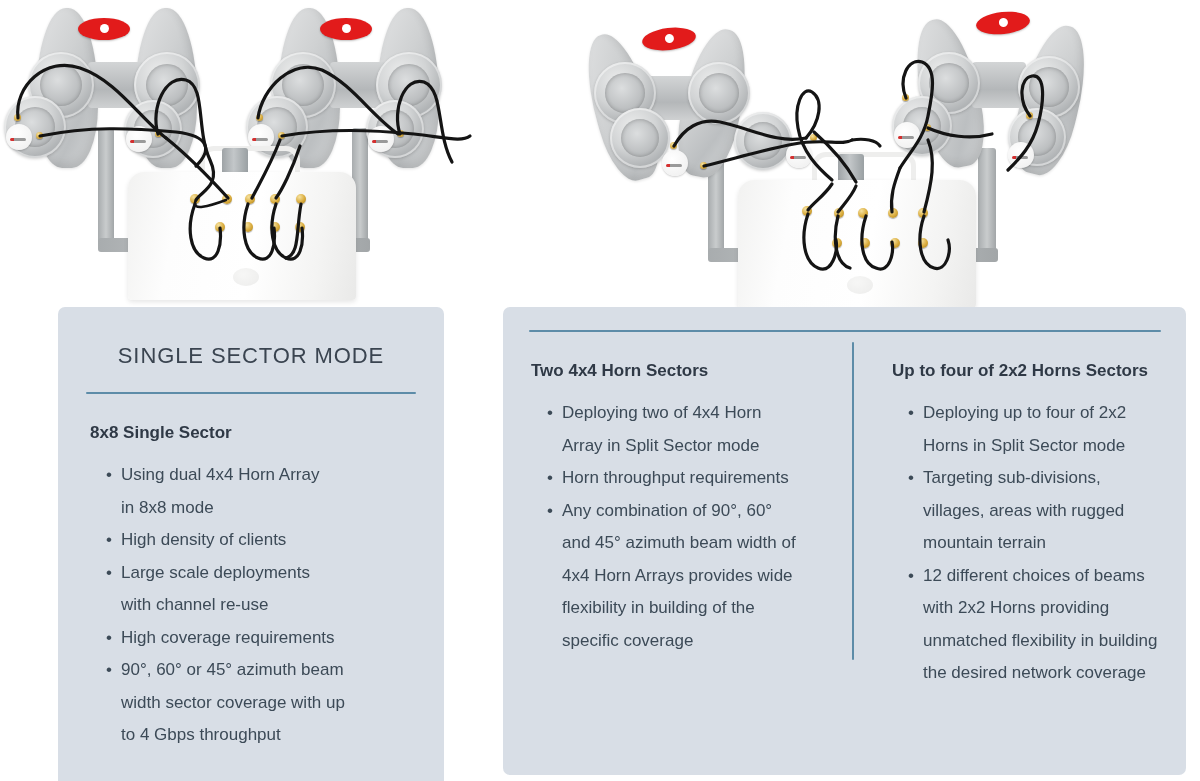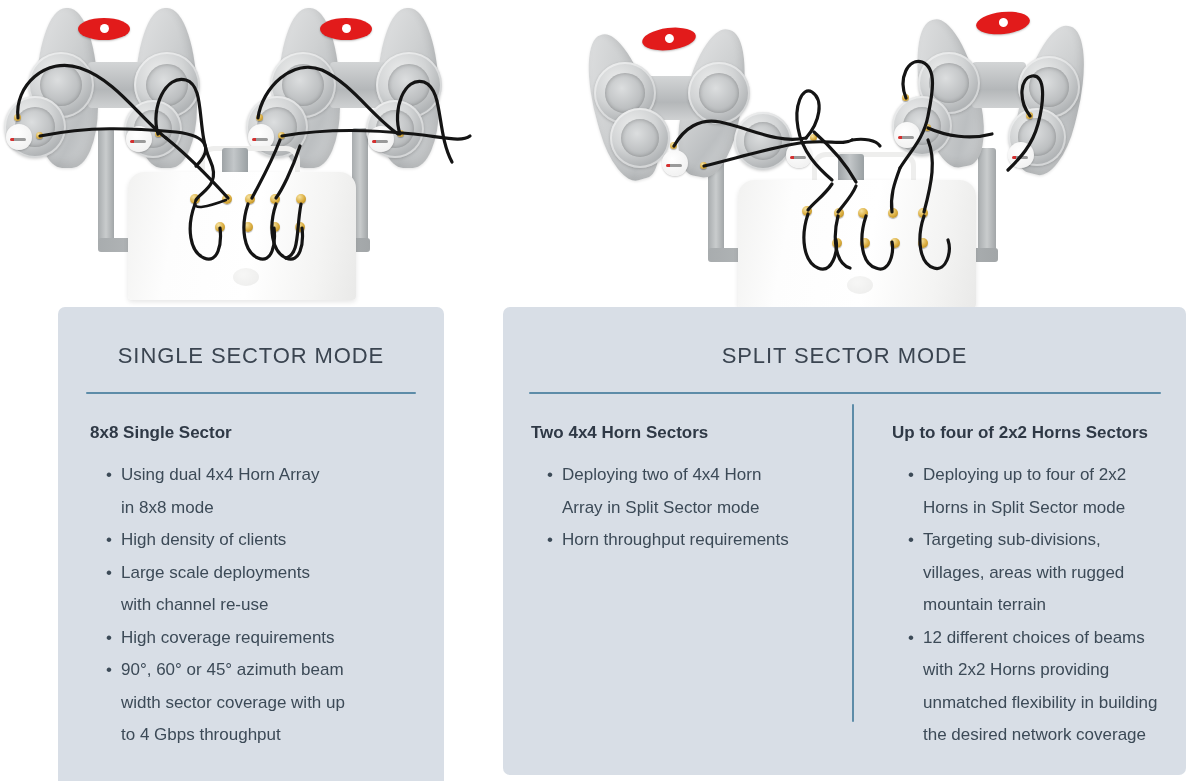--- a/index.html
+++ b/index.html
@@ -315,29 +315,29 @@
             <li>High density of clients</li>
             <li>Large scale deployments<br>with channel re-use</li>
             <li>High coverage requirements</li>
             <li>90°, 60° or 45° azimuth beam<br>width sector coverage with up<br>to 4 Gbps throughput</li>
           </ul>
       </div>
     </div>
   </div>
 
   <div class="panel panel-right">
-    <div class="panel-title">SPLIT SECTOR MODE</div>
     <div class="title-rule"></div>
     <div class="cols">
       <div class="vdivider"></div>
       <div class="col col-a">
         <div class="col-head">Two 4x4 Horn Sectors</div>
         <ul class="bullets">
             <li>Deploying two of 4x4 Horn<br>Array in Split Sector mode</li>
             <li>Horn throughput requirements</li>
+            <li>Any combination of 90°, 60°<br>and 45° azimuth beam width of<br>4x4 Horn Arrays provides wide<br>flexibility in building of the<br>specific coverage</li>
           </ul>
       </div>
       <div class="col col-b">
         <div class="col-head">Up to four of 2x2 Horns Sectors</div>
         <ul class="bullets">
             <li>Deploying up to four of 2x2<br>Horns in Split Sector mode</li>
             <li>Targeting sub-divisions,<br>villages, areas with rugged<br>mountain terrain</li>
             <li>12 different choices of beams<br>with 2x2 Horns providing<br>unmatched flexibility in building<br>the desired network coverage</li>
           </ul>
       </div>

